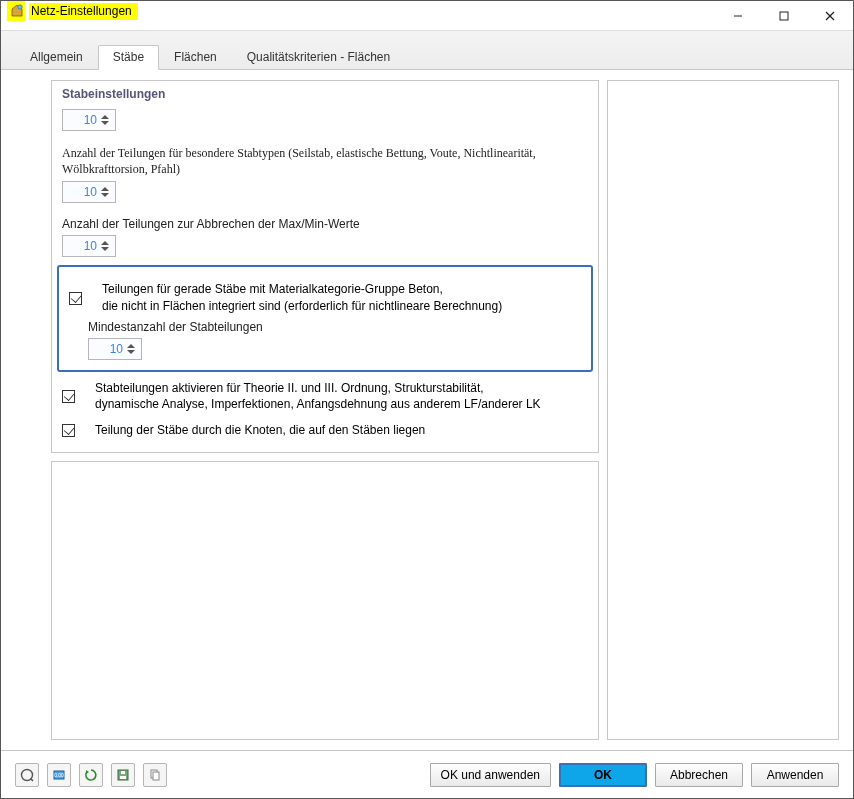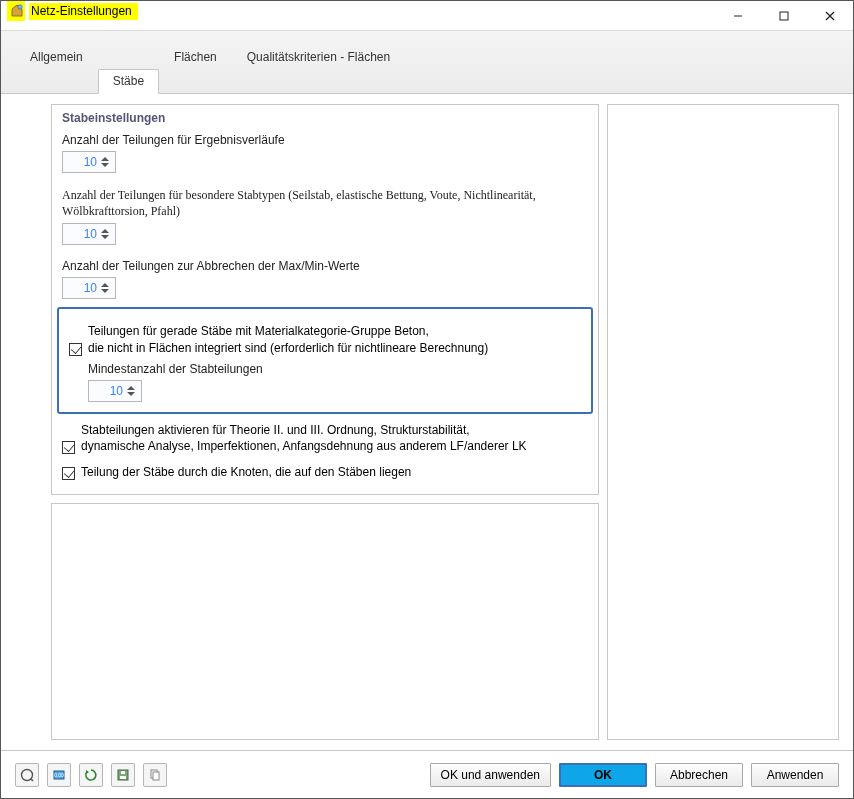--- a/index.html
+++ b/index.html
@@ -27,21 +27,20 @@
   .tabs-outer { background: linear-gradient(#f4f4f4,#ececec); border-bottom: 1px solid #c7c7c7; padding: 13px 0 0 14px; }
   .tabs { display:flex; gap:0; }
   .tab {
     padding: 4px 14px 5px 14px; font-size: 12px; color:#333;
     border: 1px solid transparent; border-bottom: none;
     position:relative; top:1px; cursor:default;
   }
   .tab.active {
     background: #fff; border:1px solid #c7c7c7; border-bottom:1px solid #fff;
     border-radius: 2px 2px 0 0;
-    margin-top: 24px;
   }
   
   .body {
     flex:1; display:flex; padding: 10px 14px 10px 14px; gap:8px;
     background:#fff;
   }
   .left-col { width: 548px; display:flex; flex-direction:column; gap:8px;margin-left:36px;}
   .right-col {
     flex:1; border:1px solid #c7c7c7; background:#fff;
   }
@@ -65,21 +64,21 @@
   .spinner-arrows {
     position:absolute; right:4px; top:2px; bottom:2px; width:10px;
     display:flex; flex-direction:column; justify-content:center; gap:2px;
   }
   .arrow-up, .arrow-down { width:0;height:0; border-left:4px solid transparent; border-right:4px solid transparent;}
   .arrow-up { border-bottom:4px solid #555;}
   .arrow-down { border-top:4px solid #555;}
   .highlight-box {
     border:2px solid #3b6fb6; border-radius:3px; padding:8px 10px 10px 10px; margin:8px -5px 8px -5px;
   }
-  .check-row { display:flex; align-items:flex-end; gap:6px; margin-top:6px;}
+  .check-row { display:flex; align-items:center; gap:20px; margin-top:6px;}
   .check-row .chk { margin-top:1px;}
   .check-row .lbl { line-height:1.35; }
   .chk {
     width:13px; height:13px; border:1px solid #333; background:#fff; position:relative; flex-shrink:0;
   }
   .chk.checked::after {
     content:""; position:absolute; left:2px; top:-1px; width:7px; height:10px;
     border-right:1.5px solid #222; border-bottom:1.5px solid #222; transform: rotate(40deg) scale(0.8);
   }
   .sub-indent { margin-left:19px; margin-top:4px;}
@@ -147,21 +146,20 @@
       <div class="tab">Qualitätskriterien - Flächen</div>
     </div>
   </div>
 
   <div class="body">
     <div class="left-col">
 
       <div class="group first">
         <div class="group-title">Stabeinstellungen</div>
 
-        <div class="field-label">Anzahl der Teilungen für Ergebnisverläufe</div>
         <div class="spinner">
           <div class="spinner-value">10</div>
           <div class="spinner-arrows">
               <div class="arrow-up"></div>
               <div class="arrow-down"></div>
             </div>
         </div>
 
         <div class="field-label multiline" style="margin-top:14px;">Anzahl der Teilungen für besondere Stabtypen (Seilstab, elastische Bettung, Voute, Nichtlinearität, Wölbkrafttorsion, Pfahl)</div>
         <div class="spinner">

